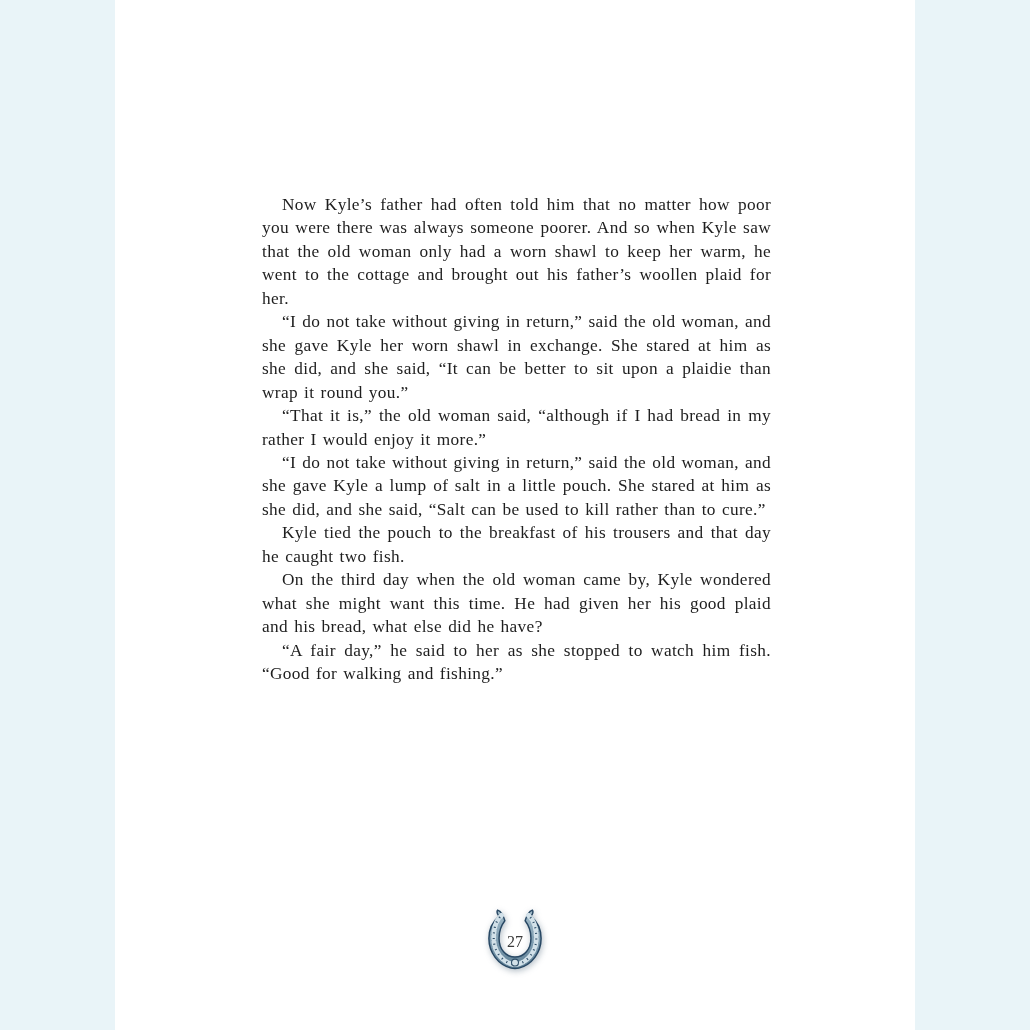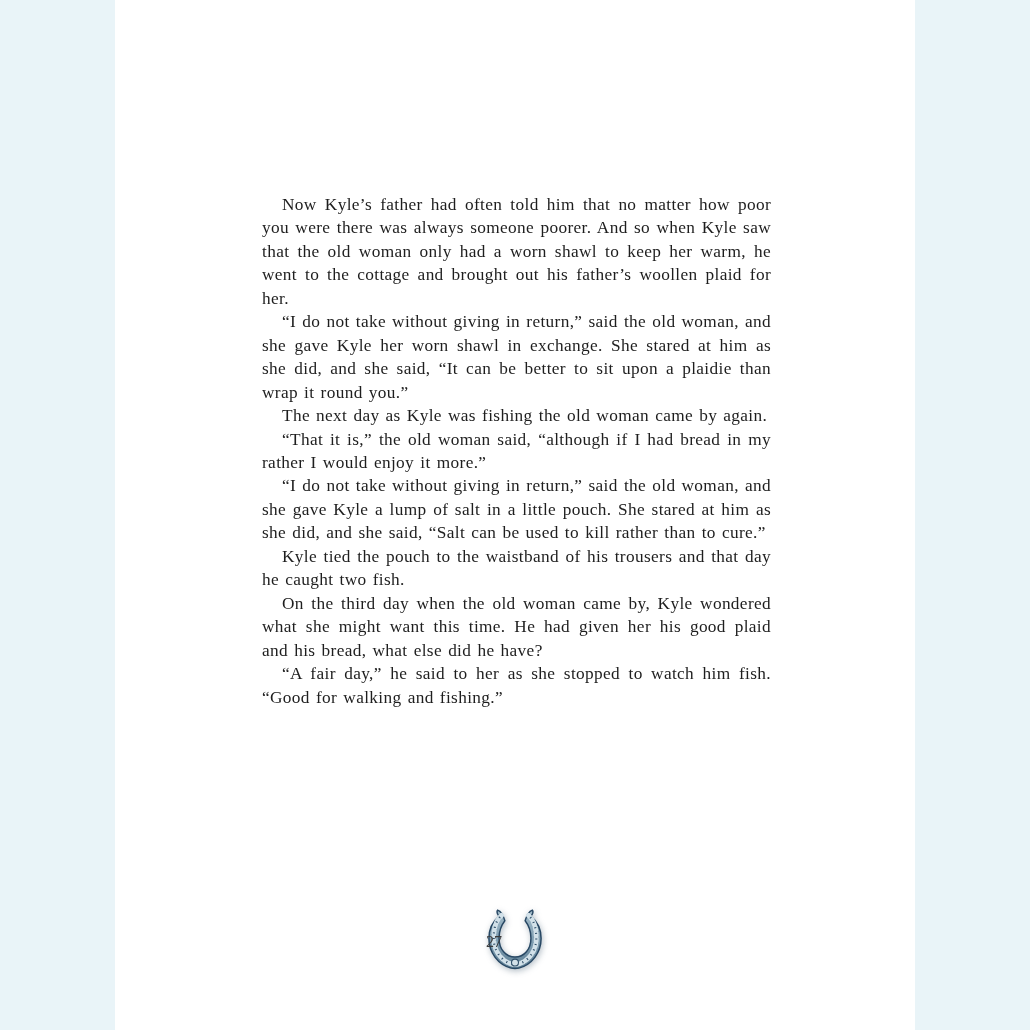--- a/index.html
+++ b/index.html
@@ -54,37 +54,37 @@
     width: 58px;
     height: 70px;
     filter: drop-shadow(1px 2px 3px rgba(70, 95, 115, 0.4));
   }
   .page-number {
     position: absolute;
     left: 0;
     right: 0;
     top: 25px;
     line-height: 19px;
+    text-align: center;
     font-size: 16px;
     color: #3b3b3b;
   }
 </style>
 </head>
 <body>
 
 <div class="canvas">
   <div class="book-page">
 
     <div class="text-block">
         <p>Now Kyle’s father had often told him that no matter how poor you were there was always someone poorer. And so when Kyle saw that the old woman only had a worn shawl to keep her warm, he went to the cottage and brought out his father’s woollen plaid for her.</p>
         <p>“I do not take without giving in return,” said the old woman, and she gave Kyle her worn shawl in exchange. She stared at him as she did, and she said, “It can be better to sit upon a plaidie than wrap it round you.”</p>
-        <p>The next day as Kyle was fishing the old woman came by again.</p>
         <p>“That it is,” the old woman said, “although if I had bread in my rather I would enjoy it more.”</p>
         <p>“I do not take without giving in return,” said the old woman, and she gave Kyle a lump of salt in a little pouch. She stared at him as she did, and she said, “Salt can be used to kill rather than to cure.”</p>
-        <p>Kyle tied the pouch to the waistband of his trousers and that day he caught two fish.</p>
+        <p>Kyle tied the pouch to the breakfast of his trousers and that day he caught two fish.</p>
         <p>On the third day when the old woman came by, Kyle wondered what she might want this time. He had given her his good plaid and his bread, what else did he have?</p>
         <p>“A fair day,” he said to her as she stopped to watch him fish. “Good for walking and fishing.”</p>
       </div>
 
     <div class="ornament-wrap">
       <svg class="horseshoe" viewBox="0 0 60 72" xmlns="http://www.w3.org/2000/svg" aria-hidden="true">
         <defs>
           <linearGradient id="bandGrad" x1="0" y1="0" x2="0" y2="1">
             <stop offset="0" stop-color="#a3bcca"></stop>
             <stop offset="0.55" stop-color="#7d9cb0"></stop>

